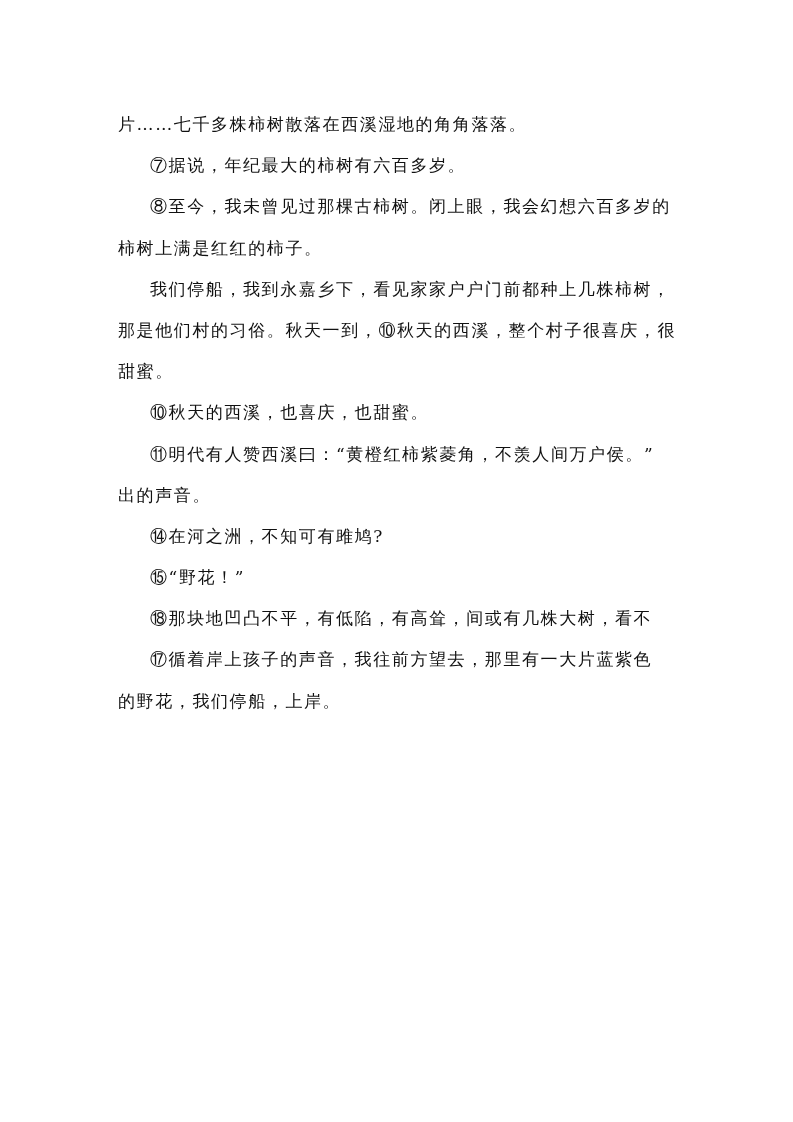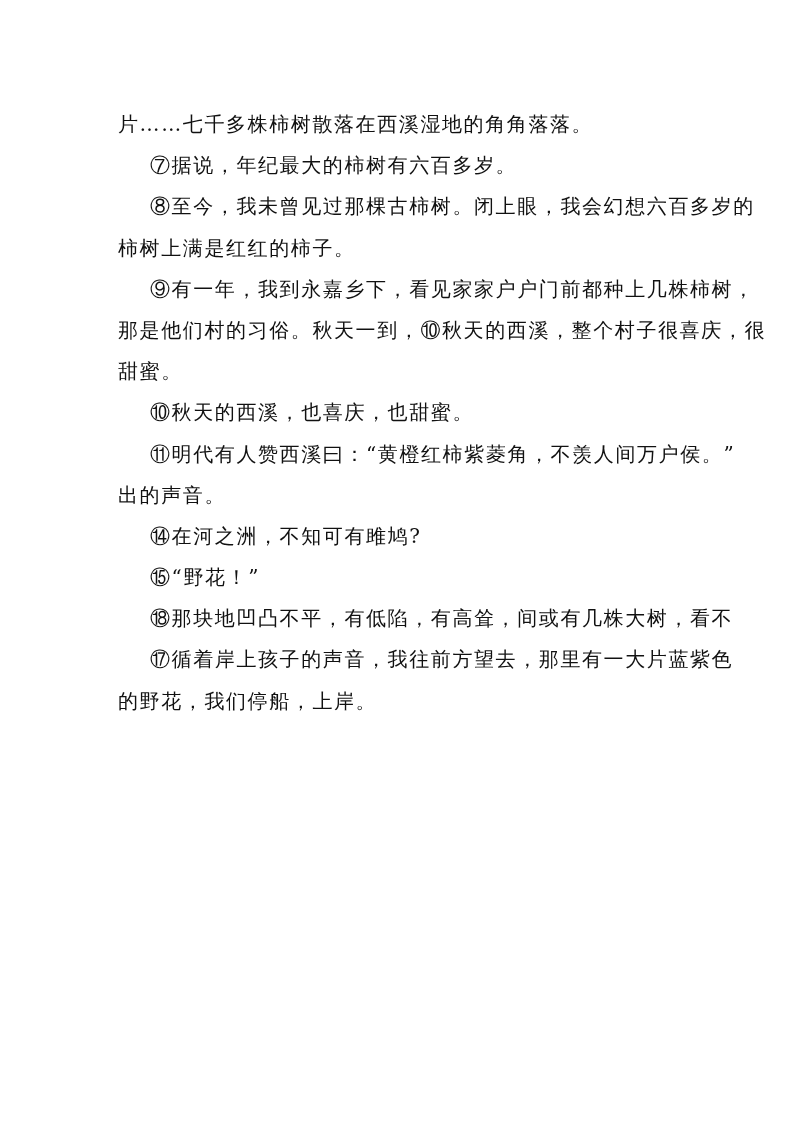--- a/index.html
+++ b/index.html
@@ -16,21 +16,21 @@
       color: #111111;
     }
     .page {
       position: absolute;
       left: 118px;
       top: 104px;
       width: 556px;
     }
     .para {
       margin: 0;
-      font-size: 20px;
+      font-size: 17px;
       line-height: 41.2px;
       letter-spacing: 1.6px;
       text-align: justify;
       text-align-last: left;
       text-indent: 0;
       white-space: normal;
       word-break: break-all;
     }
     .line {
       display: block;
@@ -53,21 +53,21 @@
   <div class="para">
     <span class="line first">⑦据说，年纪最大的柿树有六百多岁。</span>
   </div>
 
   <div class="para">
     <span class="line first">⑧至今，我未曾见过那棵古柿树。闭上眼，我会幻想六百多岁的</span>
     <span class="line">柿树上满是红红的柿子。</span>
   </div>
 
   <div class="para">
-    <span class="line first">⑨有一年，我到永嘉乡下，看见家家户户门前都种上几株柿树，</span>
+    <span class="line first">我们停船，我到永嘉乡下，看见家家户户门前都种上几株柿树，</span>
     <span class="line">那是他们村的习俗。秋天一到，⑩秋天的西溪，整个村子很喜庆，很</span>
     <span class="line">甜蜜。</span>
   </div>
 
   <div class="para">
     <span class="line first">⑩秋天的西溪，也喜庆，也甜蜜。</span>
   </div>
 
   <div class="para">
     <span class="line first">⑪明代有人赞西溪曰：“黄橙红柿紫菱角，不羡人间万户侯。”</span>

